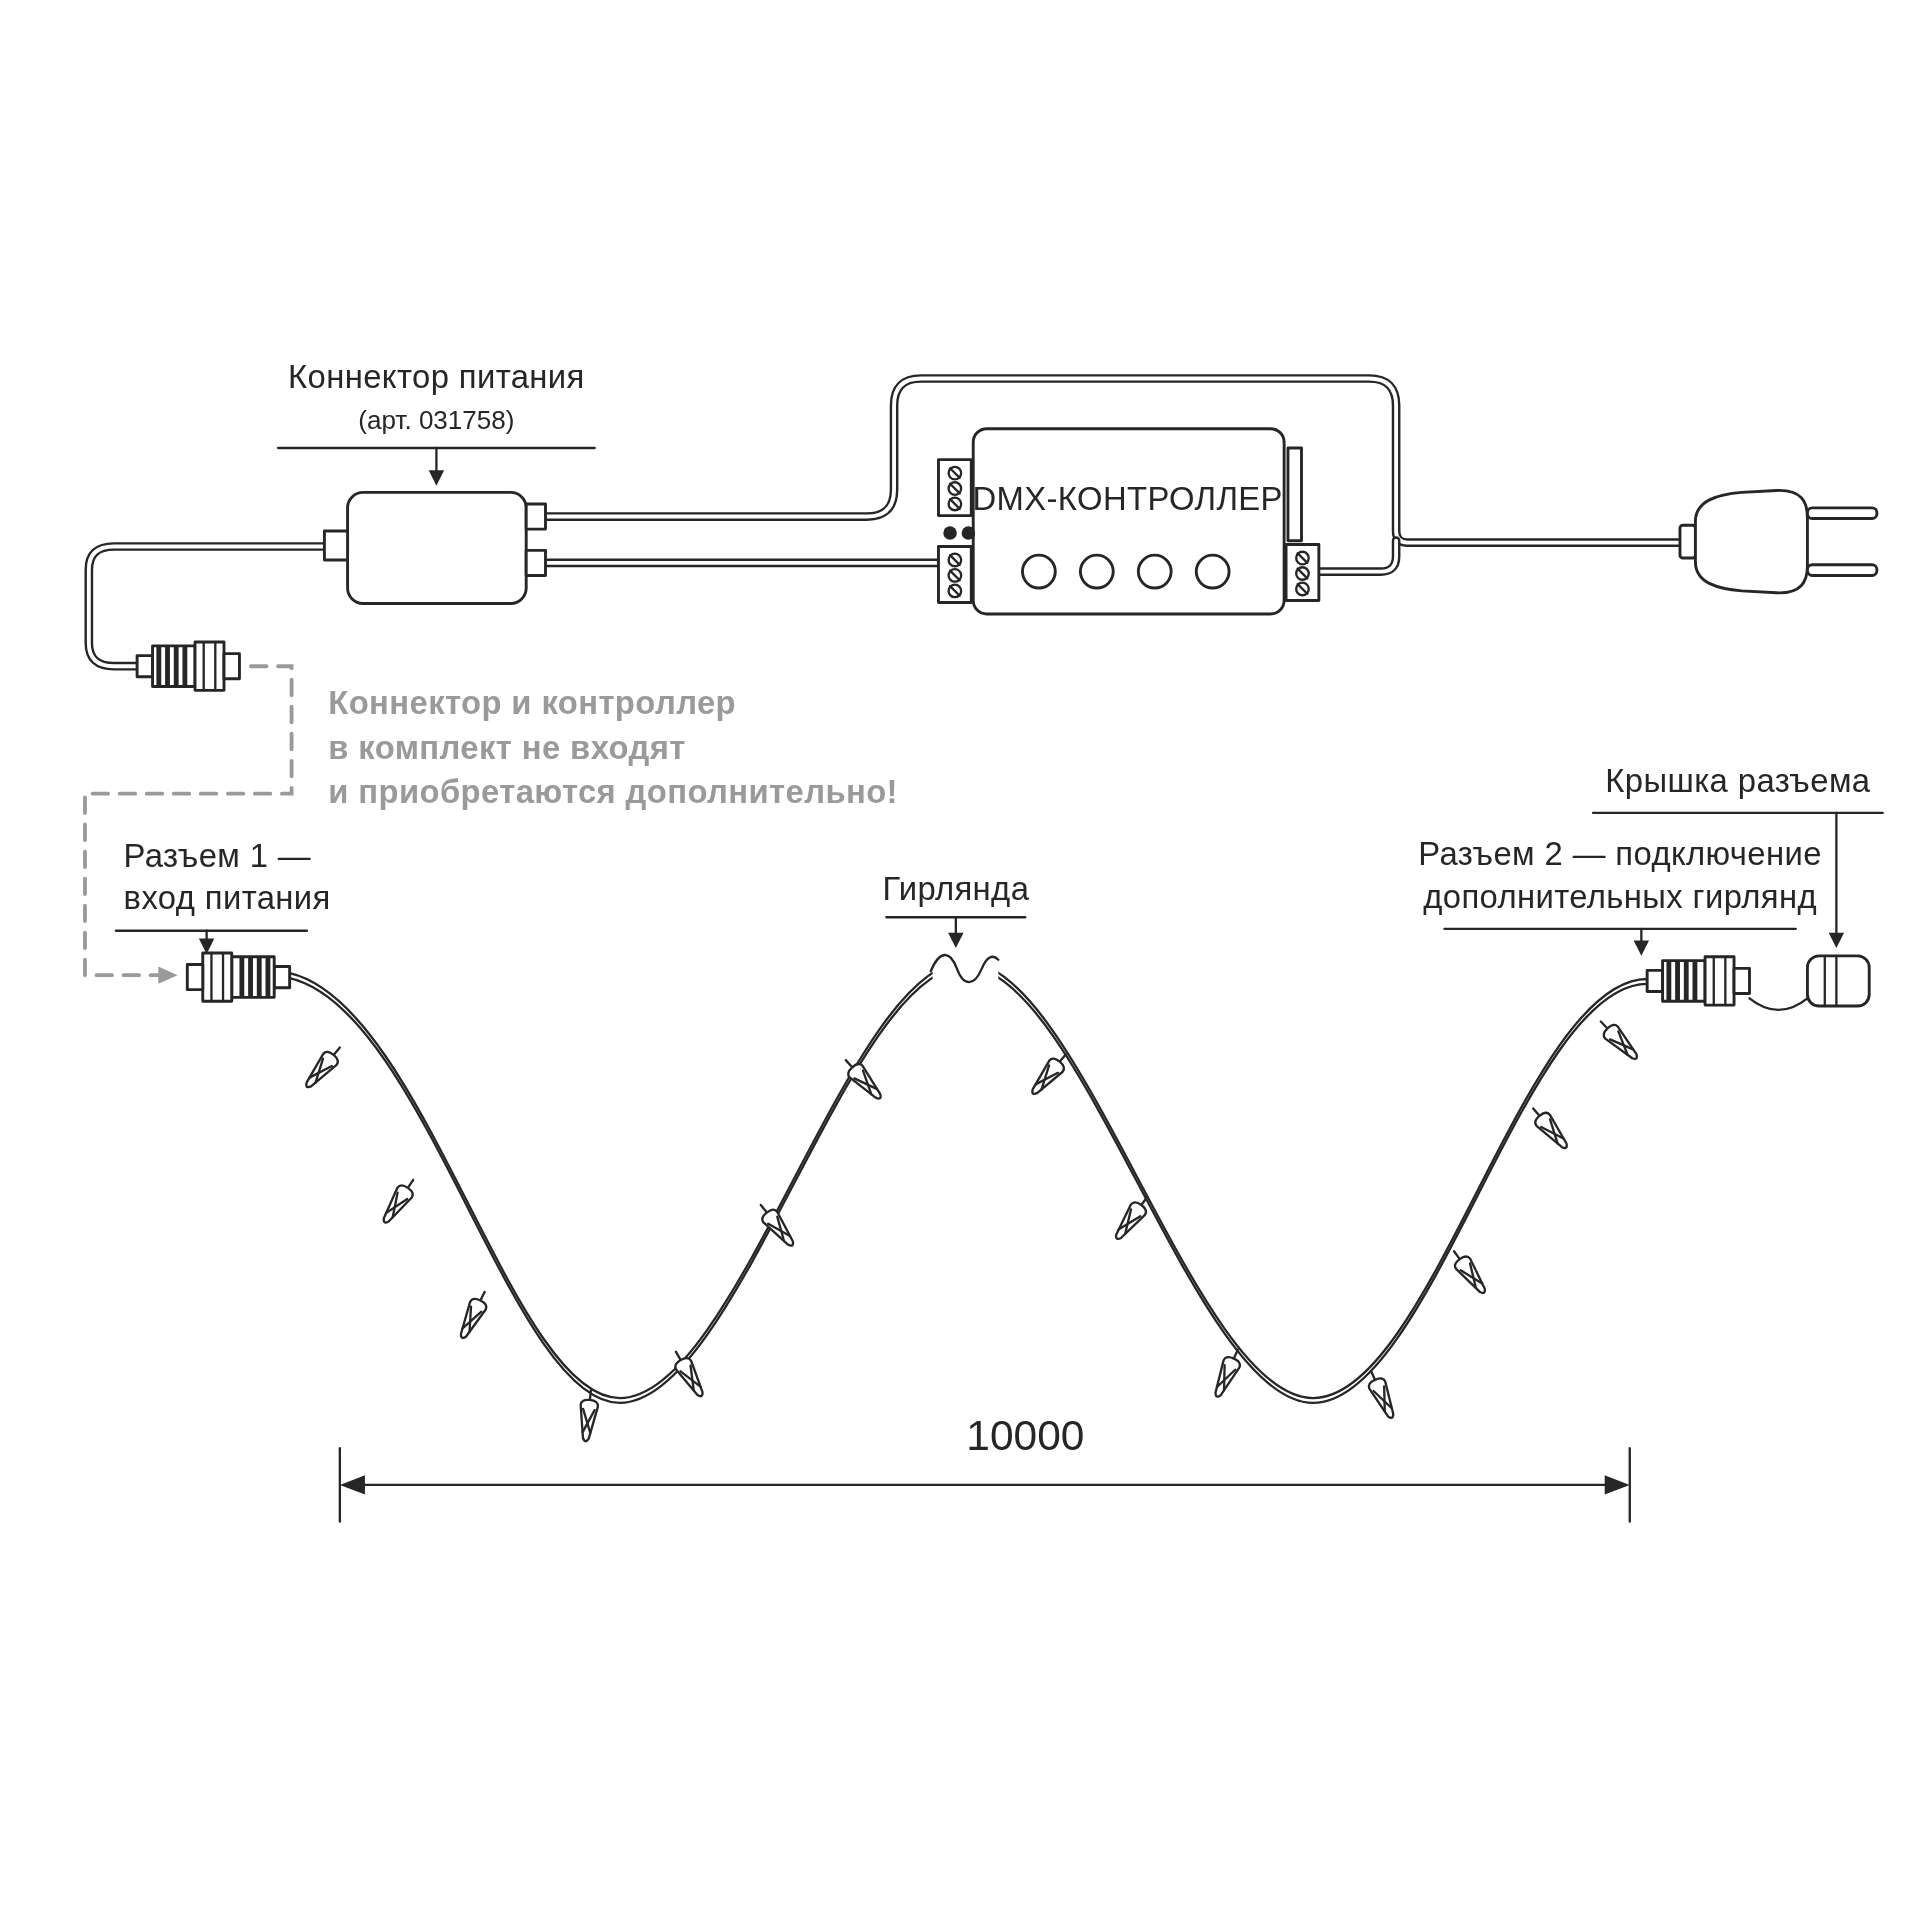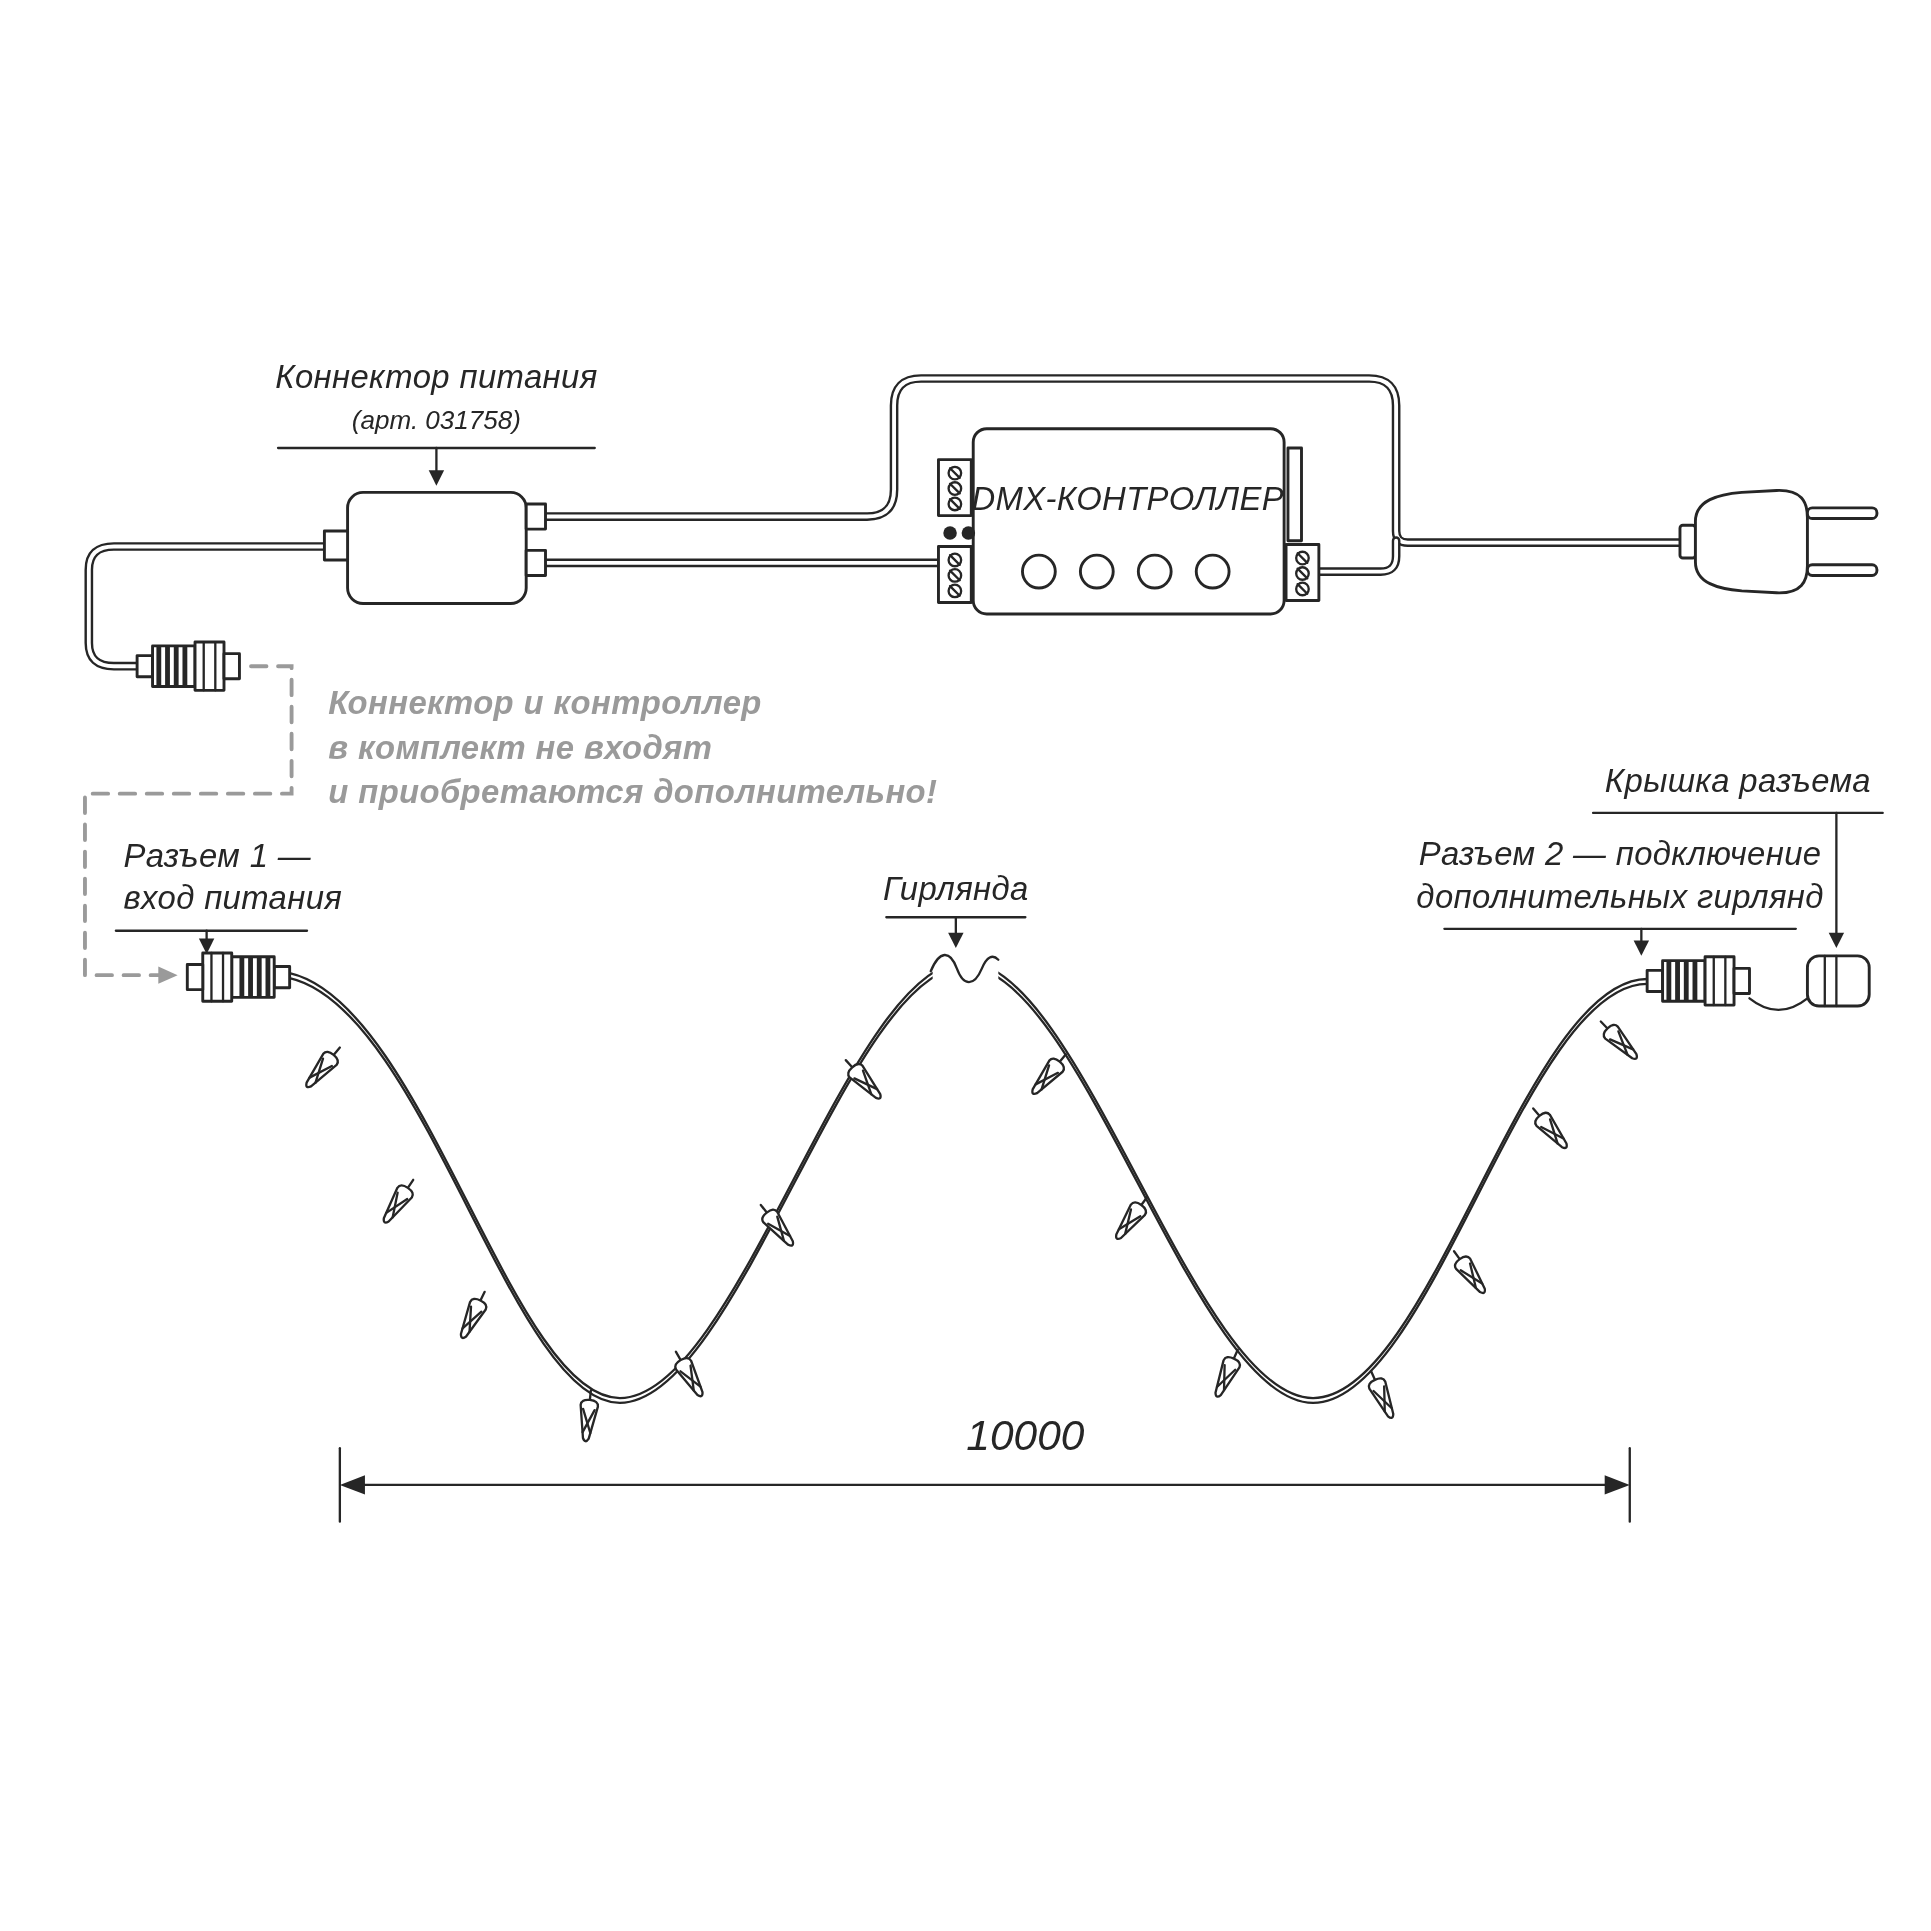--- a/index.html
+++ b/index.html
@@ -1,17 +1,17 @@
 <!DOCTYPE html>
 <html style="--ink: #262626; --gray: #9a9a9a; --bg: #ffffff;"><head>
 <meta charset="utf-8">
 <style>
   :root{ --ink:#262626; --gray:#9a9a9a; --bg:#ffffff; }
   html,body{margin:0;padding:0;background:var(--bg);}
-  .canvas{position:relative;width:1931px;height:1931px;background:var(--bg);overflow:hidden;font-style:italic;}
+  .canvas{position:relative;width:1931px;height:1931px;background:var(--bg);overflow:hidden;}
   svg{position:absolute;left:0;top:0;}
   text{font-family:"Liberation Sans","DejaVu Sans",sans-serif;fill:var(--ink);}
   .lbl{font-size:34px;letter-spacing:.4px;}
   .sub{font-size:27px;}
   .note{font-size:34px;font-weight:bold;fill:var(--gray);letter-spacing:.4px;}
   .dim{font-size:44px;}
   .mid{text-anchor:middle;}
   .ln{fill:none;stroke:var(--ink);stroke-width:3;stroke-linecap:round;stroke-linejoin:round;}
   .thin{stroke-width:2.4;}
   .shape{fill:#fff;stroke:var(--ink);stroke-width:3;stroke-linejoin:round;}

